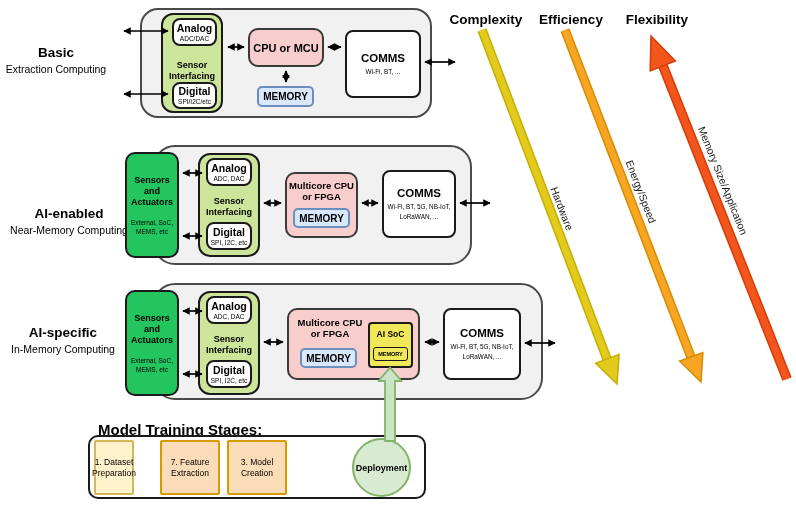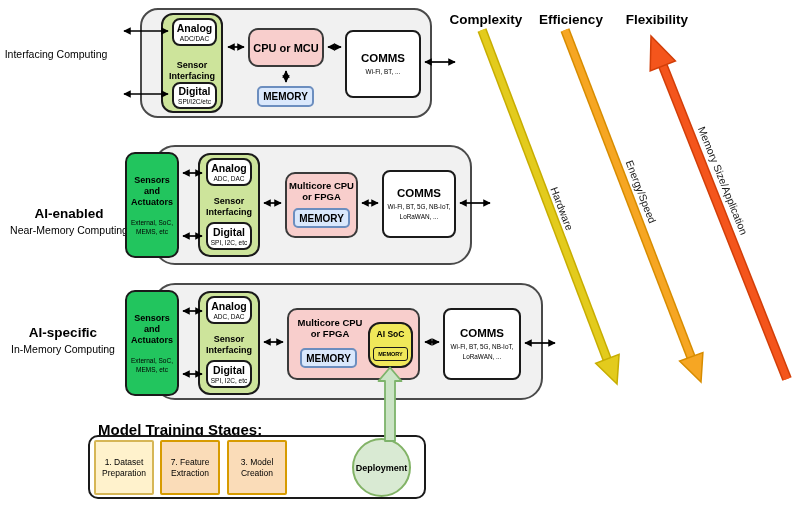--- a/index.html
+++ b/index.html
@@ -6,21 +6,21 @@
   #stage{position:relative;width:796px;height:505px;background:#fff;overflow:hidden;
          font-family:"Liberation Sans",sans-serif;color:#000;}
   .abs{position:absolute;box-sizing:border-box;}
   
   .gray{background:#F1F1F1;border:2px solid #4A4A4A;border-radius:22px;}
   .greenbox{background:#CDE49B;border:2px solid #1a1a1a;border-radius:12px;}
   .whitebox{background:#fff;border:2px solid #1a1a1a;border-radius:8px;display:flex;flex-direction:column;justify-content:center;align-items:center;text-align:center;}
   .pinkbox{background:#F8CECC;border:2px solid #3a3a3a;border-radius:10px;}
   .bluebox{background:#DAE8FC;border:2px solid #6C8EBF;border-radius:5px;display:flex;justify-content:center;align-items:center;font-weight:bold;font-size:10px;}
   .orangebox{background:#22c55e;border:2px solid #1a1a1a;border-radius:10px;display:flex;flex-direction:column;justify-content:center;align-items:center;text-align:center;}
-  .yellowbox{background:#F0E85A;border:2px solid #1a1a1a;border-radius:12px;text-align:center;}
+  .yellowbox{background:#F0E85A;border:2px solid #1a1a1a;border-radius:4px;text-align:center;}
   
   .row-label{text-align:center;}
   .row-label .t{font-weight:bold;font-size:13.5px;}
   .row-label .s{font-size:10.5px;margin-top:3px;}
   .wb-title{font-weight:bold;font-size:10.5px;line-height:12px;}
   .wb-sub{font-size:6.5px;line-height:8px;margin-top:1px;}
   .si-title{font-weight:bold;font-size:9px;line-height:10.5px;text-align:center;}
   .ob-title{font-weight:bold;font-size:9px;line-height:11px;}
   .ob-sub{font-size:6.5px;line-height:9px;margin-top:10px;}
   .cpu1{display:flex;justify-content:center;align-items:center;font-weight:bold;font-size:11px;text-align:center;}
@@ -37,21 +37,22 @@
   .stage-peach{background:#FADCB8;border:2px solid #D79B00;}
   .circle{background:#D9EAD3;border:2.5px solid #82B366;border-radius:50%;display:flex;justify-content:center;align-items:center;font-weight:bold;font-size:9px;}
   svg.overlay{position:absolute;left:0;top:0;pointer-events:none;}
 </style>
 </head>
 <body>
 
 <div id="stage">
 
   <div class="abs row-label" style="left:0;top:45px;width:112px;">
-    <div class="s">Interfacing Computing</div>
+    <div class="t">Basic</div>
+    <div class="s">Extraction Computing</div>
   </div>
   <div class="abs row-label" style="left:3px;top:192px;width:132px;margin-top:14px;">
     <div class="t">AI-enabled</div>
     <div class="s">Near-Memory Computing</div>
   </div>
   <div class="abs row-label" style="left:0;top:325px;width:126px;">
     <div class="t">AI-specific</div>
     <div class="s">In-Memory Computing</div>
   </div>
 
@@ -141,21 +142,21 @@
     <div class="comms-sub">Wi-Fi, BT, 5G, NB-IoT,</div>
     <div class="comms-sub" style="margin-top:1px;">LoRaWAN, ...</div>
   </div>
 
   <div class="abs ind-header" style="left:446px;top:12px;width:80px;">Complexity</div>
   <div class="abs ind-header" style="left:536px;top:12px;width:70px;">Efficiency</div>
   <div class="abs ind-header" style="left:618px;top:12px;width:78px;">Flexibility</div>
 
   <div class="abs mts-title" style="left:98px;top:421px;">Model Training Stages:</div>
   <div class="abs mts-box" style="left:88px;top:435px;width:338px;height:64px;"></div>
-  <div class="abs stage stage-yellow" style="left:94px;top:440px;width:60px;height:55px;">1. Dataset Preparation</div>
+  <div class="abs stage stage-yellow" style="left:94px;top:440px;width:40px;height:55px;">1. Dataset Preparation</div>
   <div class="abs stage stage-peach" style="left:160px;top:440px;width:60px;height:55px;">7. Feature Extraction</div>
   <div class="abs stage stage-peach" style="left:227px;top:440px;width:60px;height:55px;">3. Model Creation</div>
   <div class="abs circle" style="left:352px;top:438px;width:59px;height:59px;">Deployment</div>
 
   <svg class="overlay" width="796" height="505" viewBox="0 0 796 505">
     <defs>
       <marker id="mB" viewBox="0 0 10 10" refX="9" refY="5" markerWidth="7.5" markerHeight="7.5" markerUnits="userSpaceOnUse" orient="auto-start-reverse">
         <path d="M0 0 L10 5 L0 10 z" fill="#000"></path>
       </marker>
     </defs>

